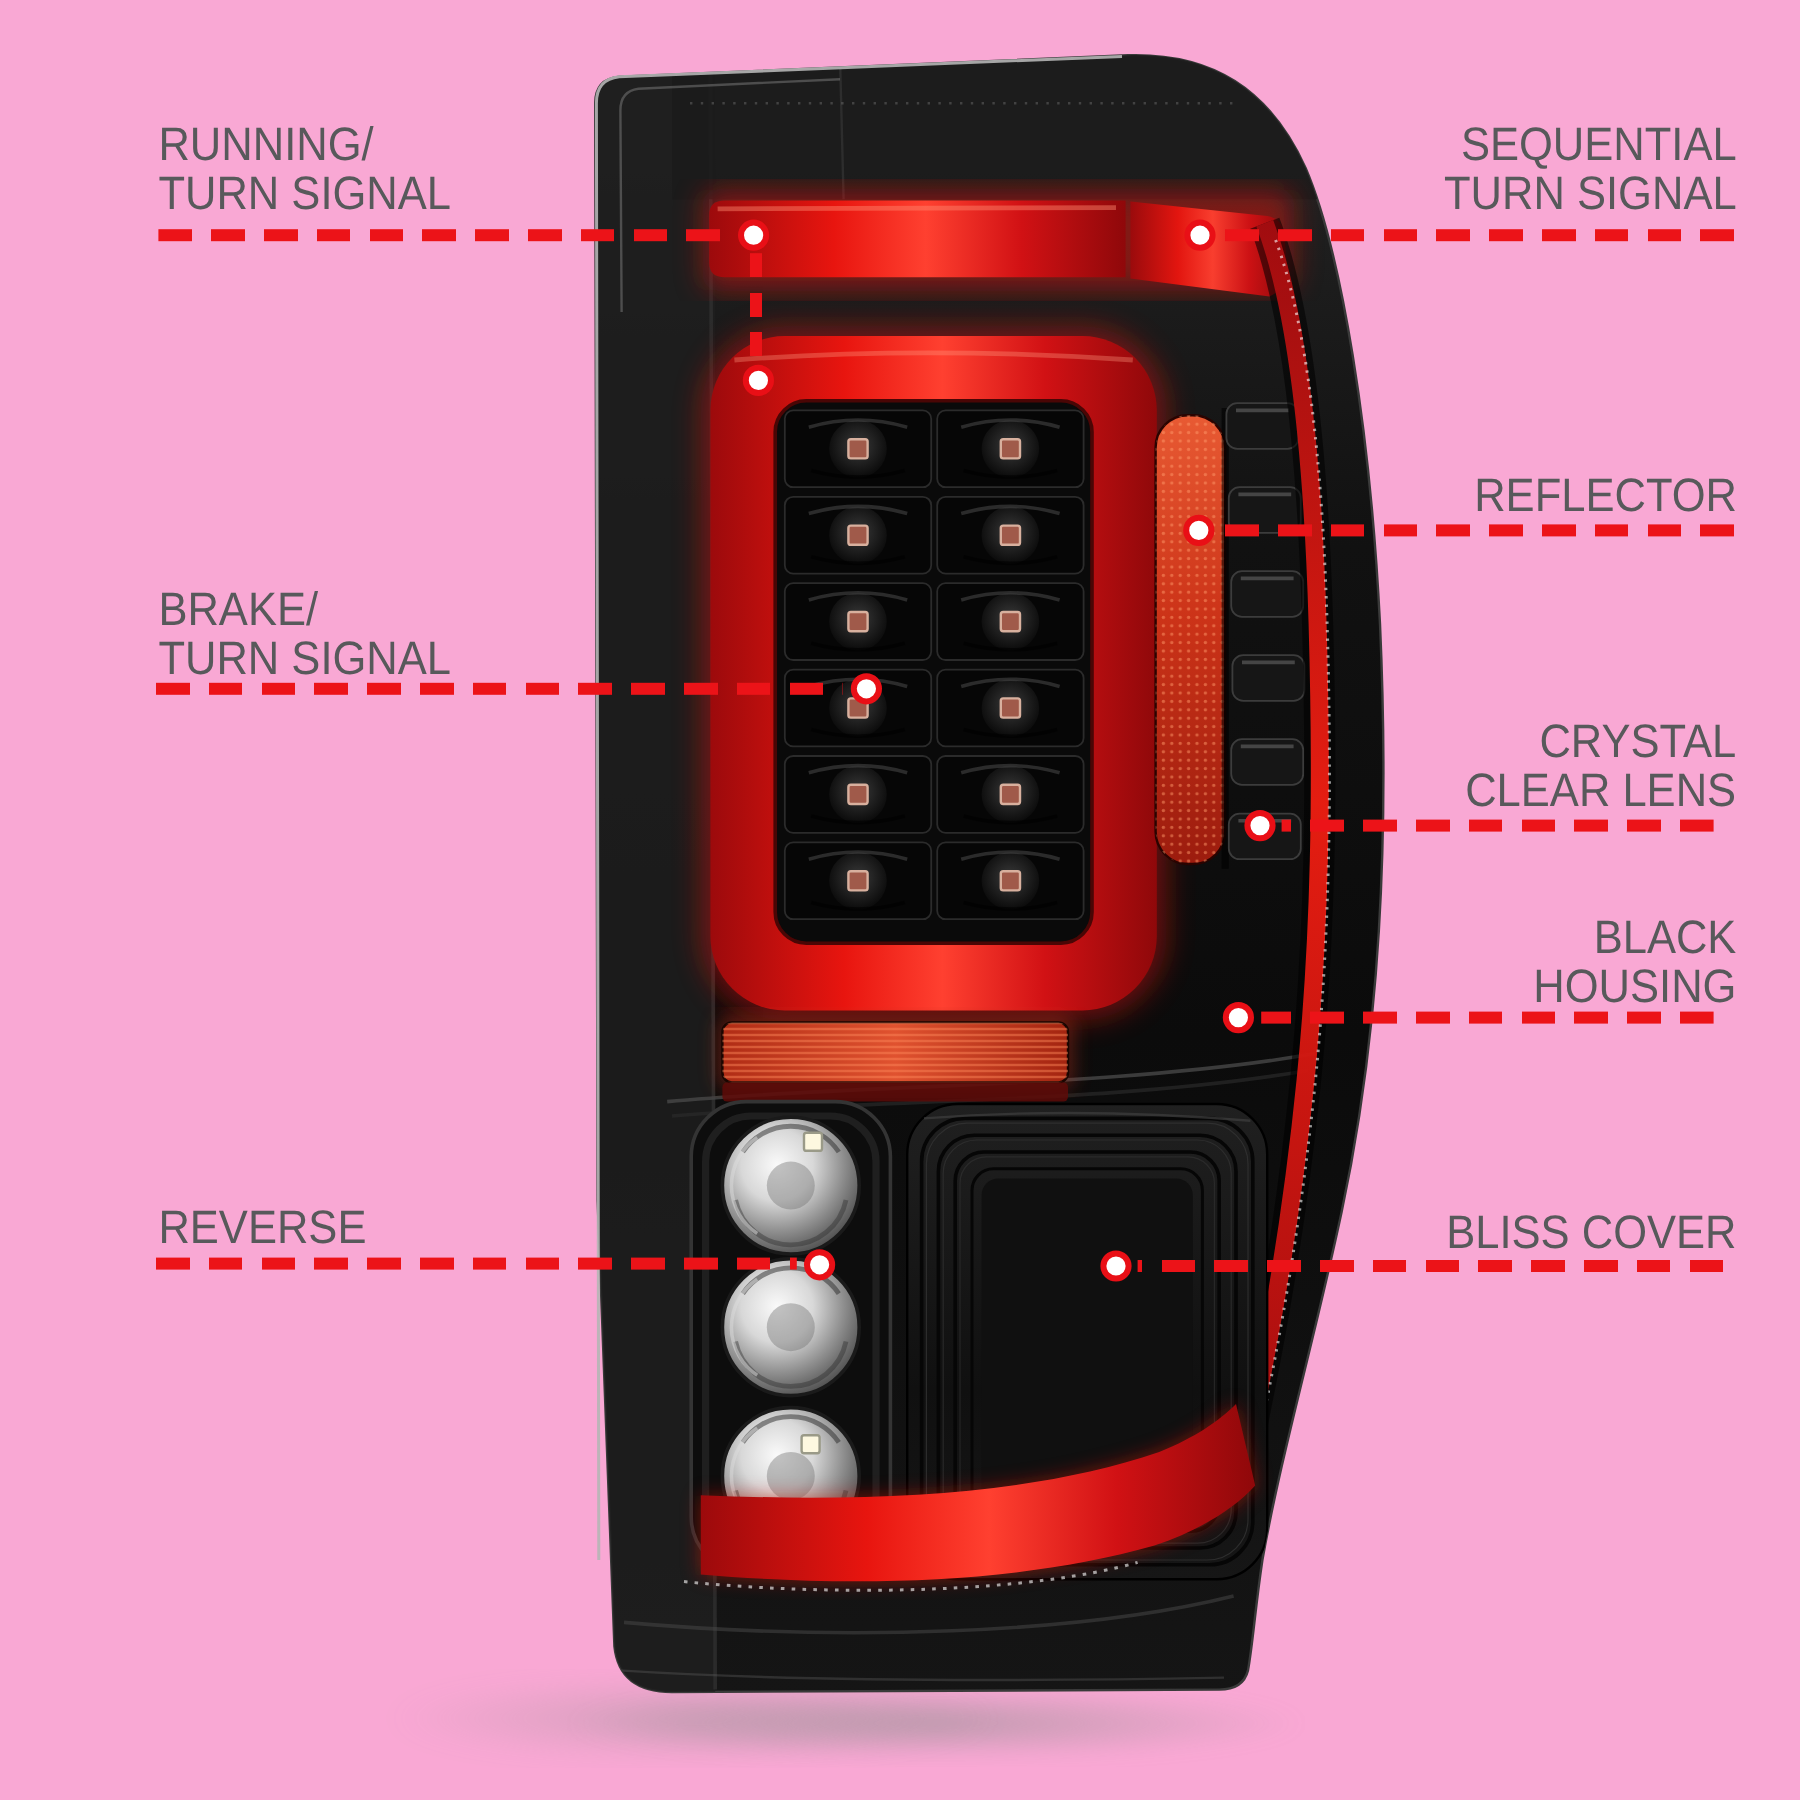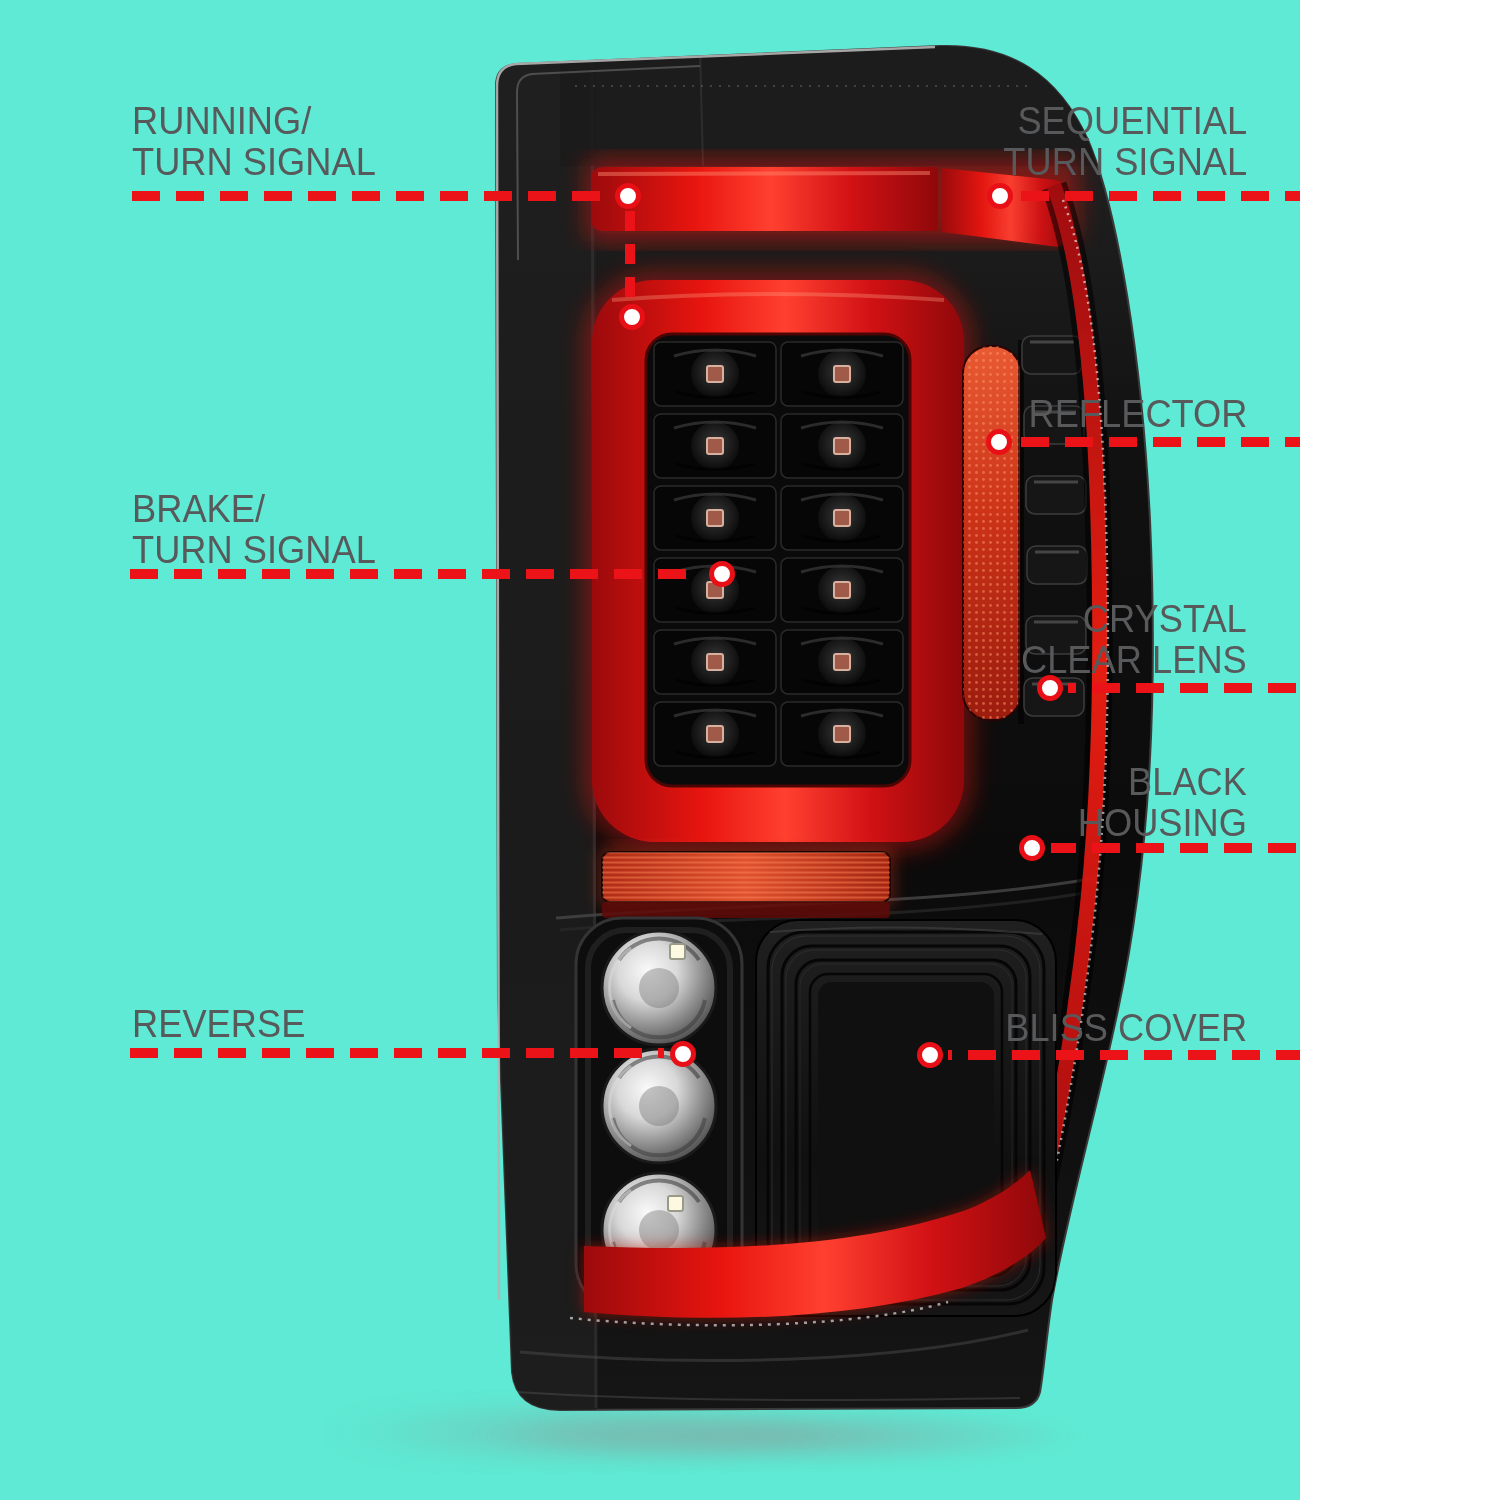--- a/index.html
+++ b/index.html
@@ -1,16 +1,16 @@
 <!DOCTYPE html>
 <html><head>
 <meta charset="utf-8">
 <style>
   html,body{margin:0;padding:0;background:#fff;}
-  .stage{position:relative;width:1300px;height:1500px;background:#5eead4;overflow:hidden;
+  .stage{position:relative;width:1500px;height:1500px;background:#f9a8d4;overflow:hidden;
          font-family:"Liberation Sans", sans-serif;}
   .lamp-svg{position:absolute;left:0;top:0;}
   .callout-label{position:absolute;font-size:39px;line-height:1.04;font-weight:400;
                  color:#58595b;white-space:pre-line;letter-spacing:0;}
   .callout-label.left{text-align:left;transform:scaleX(.93);transform-origin:left top;}
   .callout-label.right{text-align:right;transform:scaleX(.93);transform-origin:right top;}
   .dash-h{position:absolute;height:10px;
           background:repeating-linear-gradient(90deg,#ec1318 0 28px,transparent 28px 44px);}
   .dash-h.from-right{background:repeating-linear-gradient(270deg,#ec1318 0 28px,transparent 28px 44px);}
   .dash-v{position:absolute;width:10px;

